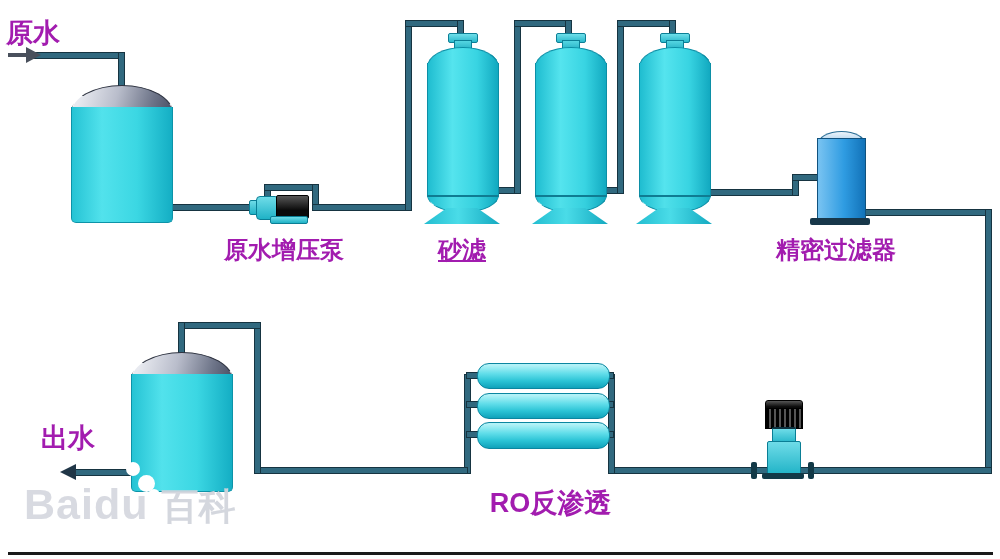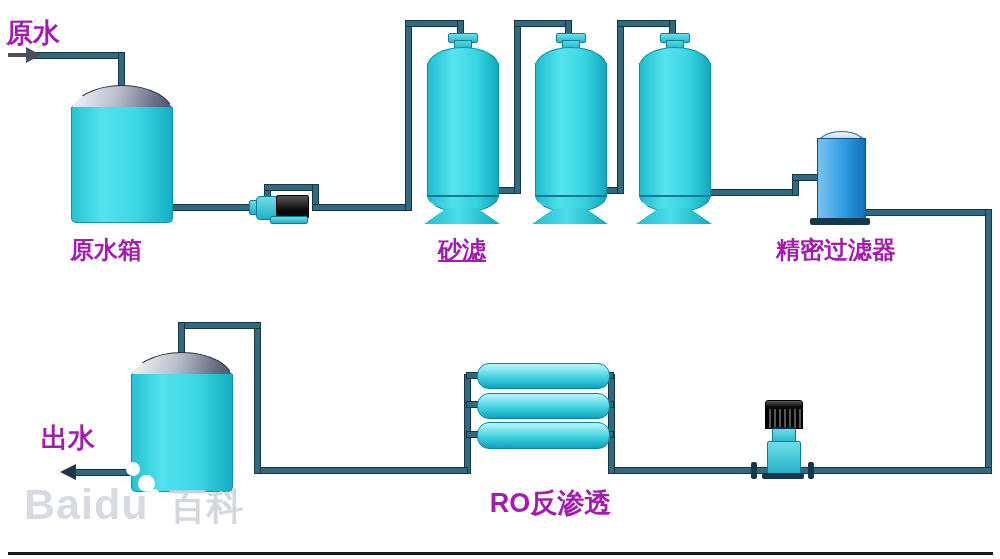--- a/index.html
+++ b/index.html
@@ -54,21 +54,21 @@
   
   .arrow-shaft{position:absolute;background:#49505c;}
   .tri-right{position:absolute;width:0;height:0;border-top:8px solid transparent;border-bottom:8px solid transparent;
              border-left:15px solid #49505c;}
   .tri-left{position:absolute;width:0;height:0;border-top:8px solid transparent;border-bottom:8px solid transparent;
             border-right:16px solid #203647;z-index:2;}
 
   
   #watermark{position:absolute;left:24px;top:480px;z-index:5;display:flex;align-items:baseline;pointer-events:none;}
   #watermark .wm-latin{font-size:43px;font-weight:700;color:rgba(214,216,223,0.95);letter-spacing:1px;}
-  #watermark .wm-cjk{font-size:37px;font-weight:700;color:rgba(210,213,220,0.95);margin-left:21px;}
+  #watermark .wm-cjk{font-size:37px;font-weight:700;color:rgba(210,213,220,0.95);margin-left:13px;}
   .bubble{position:absolute;background:#fff;border-radius:50%;z-index:5;}
 
   .bottom-line{position:absolute;left:8px;top:552px;width:985px;height:3px;background:#1a1a1a;z-index:4;}
 </style>
 </head>
 <body>
 
 <div id="stage">
 
   <div class="pipe" style="left:26px;top:52px;width:99px;height:7px;"></div>
@@ -175,21 +175,21 @@
     <div class="hp-flange" style="left:3px;top:64px;width:6px;height:17px;"></div>
     <div class="hp-flange" style="left:60px;top:64px;width:6px;height:17px;"></div>
   </div>
 
   <div class="comp" style="left:131px;top:352px;width:100px;height:139px;">
     <div class="t-dome" style="left:0;top:0;width:100px;height:23px;"></div>
     <div class="t-body" style="left:0;top:22px;width:100px;height:117px;"></div>
   </div>
 
   <div class="lbl lbl-big" style="left:2px;top:19px;width:62px;">原水</div>
-  <div class="lbl" style="left:56px;top:237px;width:100px;">原水箱</div>
+  <div class="lbl" style="left:209px;top:237px;width:150px;">原水增压泵</div>
   <div class="lbl" style="left:412px;top:237px;width:100px;text-decoration:underline;">砂滤</div>
   <div class="lbl" style="left:761px;top:237px;width:150px;">精密过滤器</div>
   <div class="lbl lbl-big" style="left:478px;top:489px;width:145px;">RO反渗透</div>
   <div class="lbl lbl-big" style="left:38px;top:424px;width:60px;">出水</div>
 
   <div class="bubble" style="left:126px;top:462px;width:14px;height:14px;"></div>
   <div class="bubble" style="left:138px;top:475px;width:17px;height:17px;"></div>
   <div class="bubble" style="left:148px;top:489px;width:12px;height:12px;"></div>
   <div id="watermark">
     <span class="wm-latin">Baidu</span>

